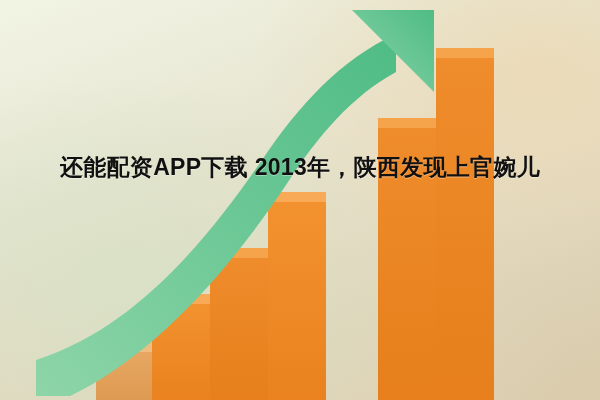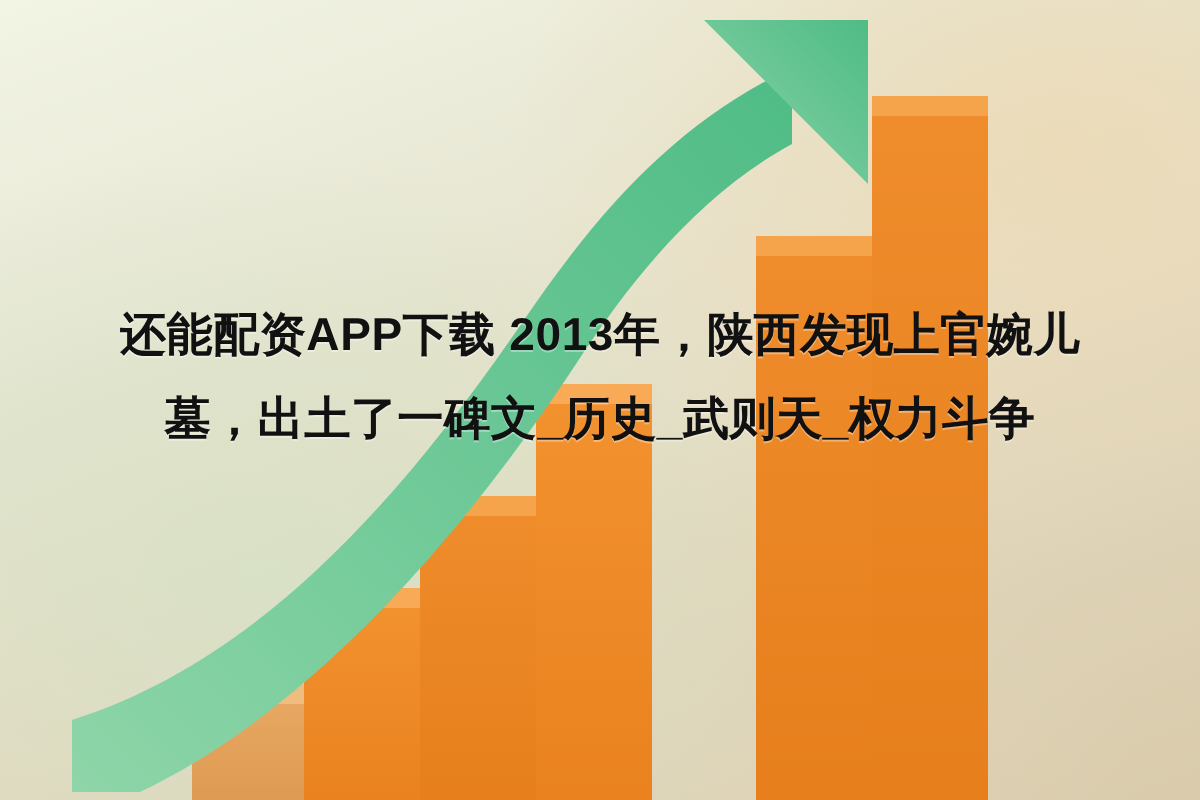--- a/index.html
+++ b/index.html
@@ -137,16 +137,15 @@
              C 130,330 200,250 262,160
              C 300,104 340,60 396,34
              L 396,72
              C 352,96 318,136 288,182
              C 226,276 150,358 70,396 Z" fill="url(#arrowGrad)"></path>
     <path d="M 352,10 L 434,10 L 434,92 L 404,62 L 382,40 Z" fill="url(#arrowGrad)"></path>
   </svg>
 
   <div class="caption">
     <span class="line">还能配资APP下载 2013年，陕西发现上官婉儿</span>
-    <span class="line">墓，出土了一碑文_历史_武则天_权力斗争</span>
   </div>
 
 </div>
 
 </body></html>

